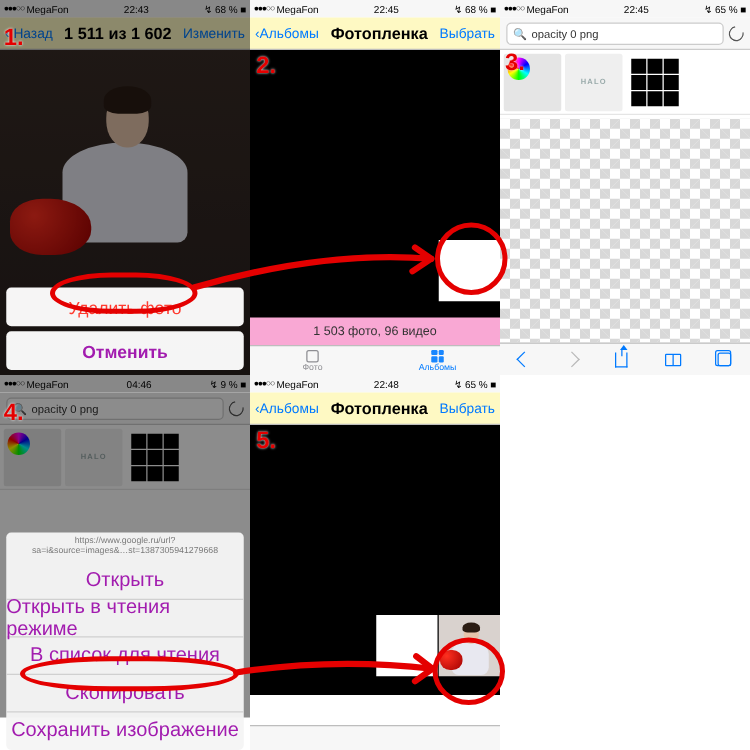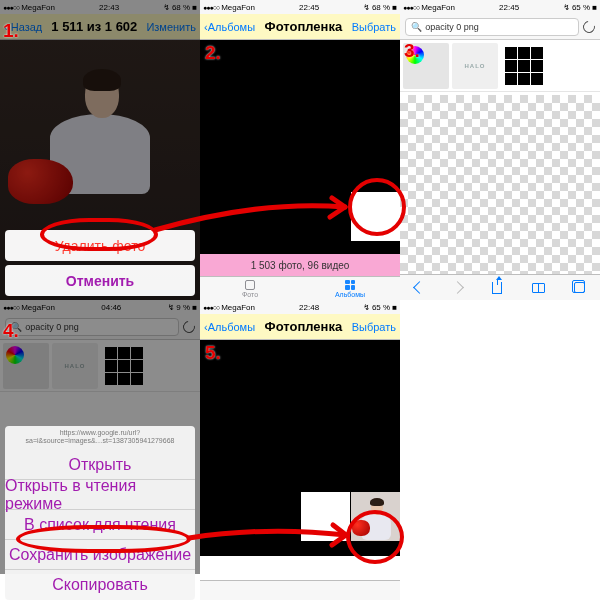--- a/index.html
+++ b/index.html
@@ -266,22 +266,22 @@
     </div>
     <div class="sheet" style="bottom:-4px;">
       <div class="sheet-stack">
         <div class="url">
           <div>https://www.google.ru/url?</div>
             <div>sa=i&amp;source=images&amp;…st=1387305941279668</div>
         </div>
         <div class="row">Открыть</div>
         <div class="row">Открыть в чтения режиме</div>
         <div class="row">В список для чтения</div>
+        <div class="row">Скопировать</div>
         <div class="row">Сохранить изображение</div>
-        <div class="row">Скопировать</div>
       </div>
     </div>
   </div>
 
   <div class="pane">
     <div class="status">
       <div class="left">
           <span class="dots">●●●○○</span>
           <span>MegaFon</span>
         </div>

